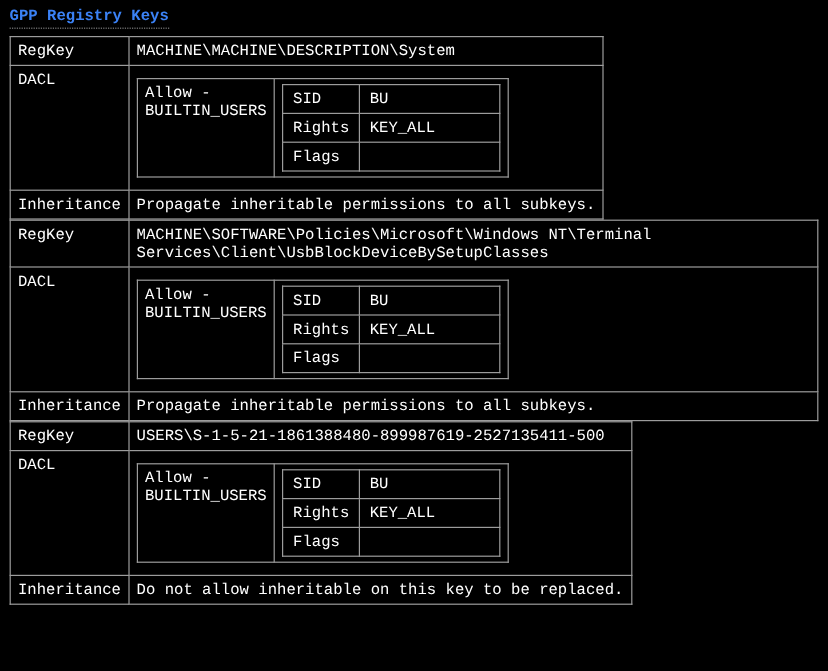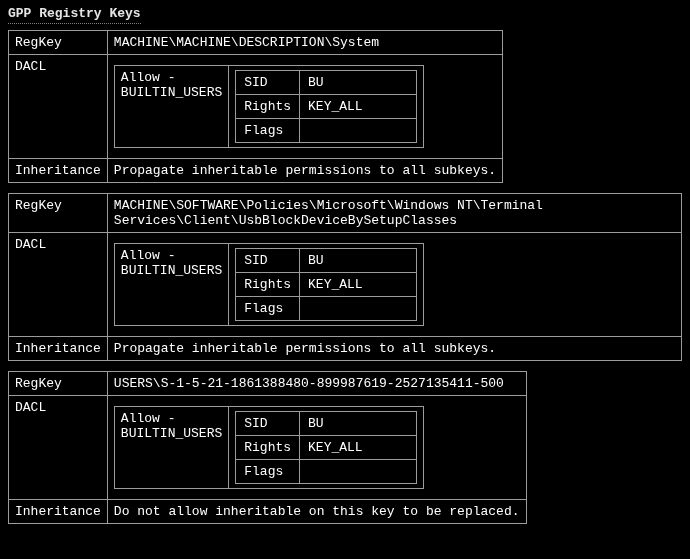--- a/index.html
+++ b/index.html
@@ -10,30 +10,29 @@
     font-family: "Courier New", Consolas, monospace;
     font-size: 13px;
     width: 690px;
     height: 559px;
     overflow: hidden;
   }
   .wrap {
     padding: 6px 8px;
   }
   .title {
-    color: #e5e5e5;
+    color: #3b82f6;
     font-weight: bold;
     border-bottom: 1px dotted #7e7e7e;
     display: inline-block;
     padding-bottom: 2px;
     margin-bottom: 6px;
   }
 
   .entry {
-    margin-bottom: 10px;
   }
 
   table.outer {
     border-collapse: collapse;
   }
   table.outer > tbody > tr > th,
   table.outer > tbody > tr > td {
     border: 1px solid #9c9c9c;
     padding: 4px 6px;
     vertical-align: top;

